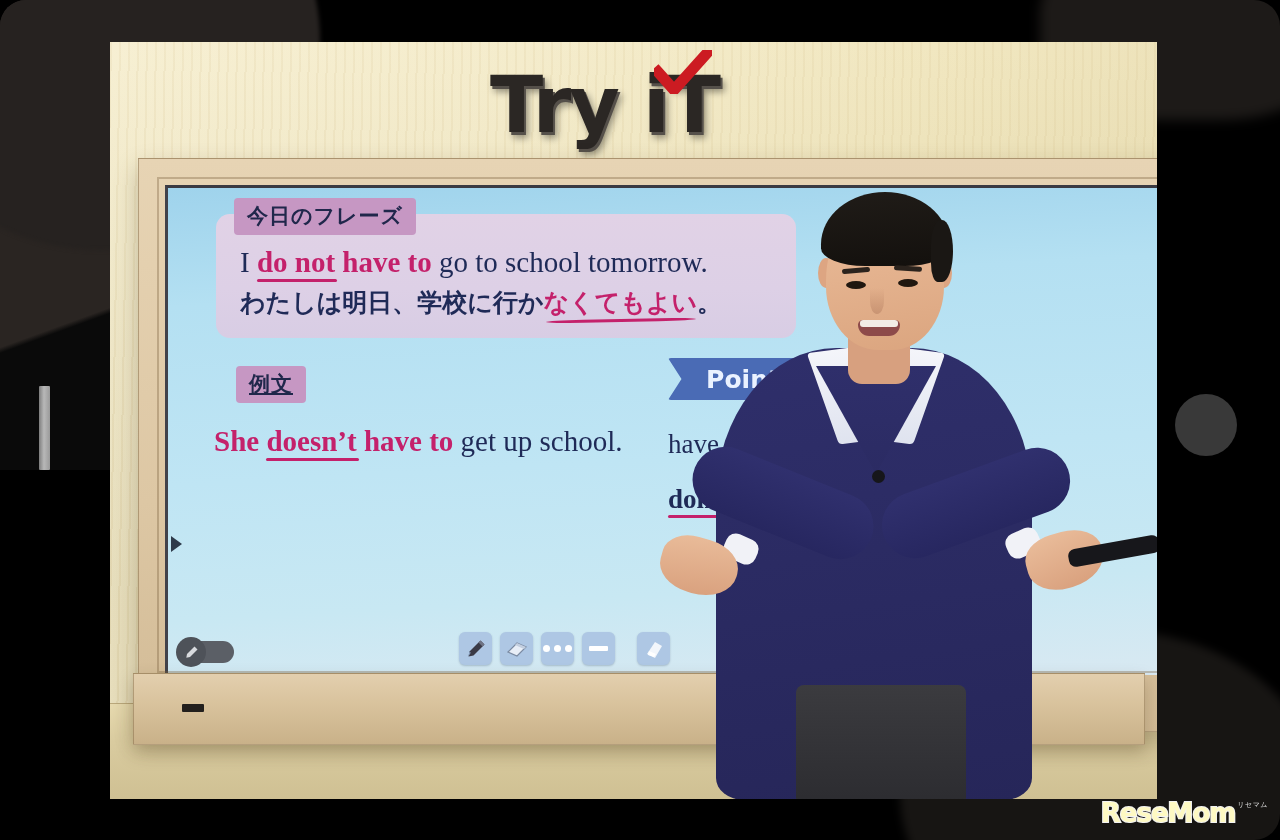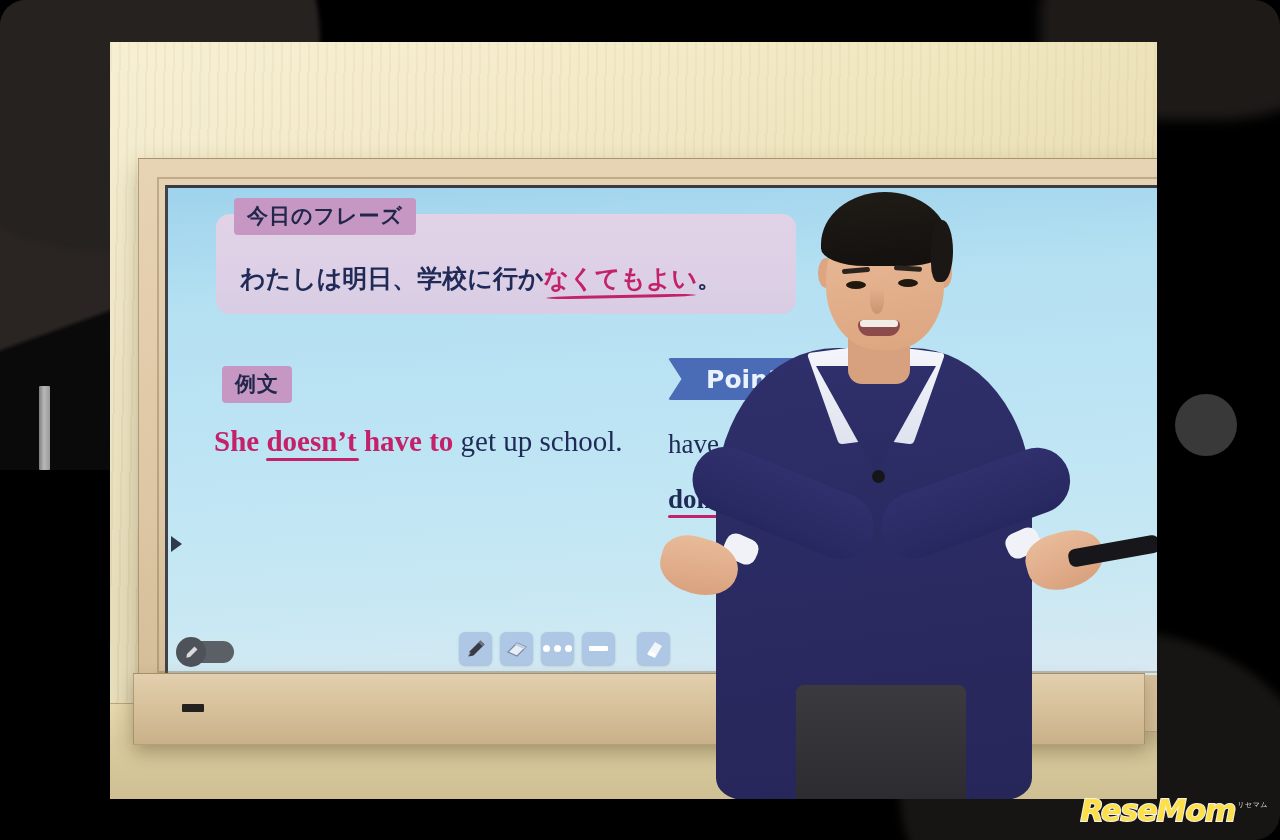--- a/index.html
+++ b/index.html
@@ -185,21 +185,21 @@
     white-space:nowrap;
     line-height:1.25;
   }
   .ja-line {
     font-family:"DejaVu Sans", sans-serif;
     font-weight:700;
     font-size:25px;
     color:#15182f;
     white-space:nowrap;
     line-height:1.35;
-    margin-top:18px;
+    margin-top:6px;
   }
   .pink { color:#c4216b; font-weight:700; }
   .navy { color:#1f2a57; }
   .ul-pink {
     position:relative;
     color:#c4216b; font-weight:700;
   }
   .ul-pink::after{
     content:""; position:absolute; left:0; right:-2px; bottom:-4px;
     height:3px; background:#c4216b; border-radius:2px;
@@ -208,21 +208,21 @@
   .ja-pink::after{
     content:""; position:absolute; left:2px; right:2px; bottom:-5px;
     height:3px;
     background:#c4216b;
     border-radius:50%/100%;
     transform:rotate(-1.2deg);
   }
 
   
   #example-block { position:absolute; left:46px; top:178px; width:560px; }
-  #tag-example { position:relative; display:inline-block; left:8px; top:0; }
+  #tag-example { position:relative; display:inline-block; left:22px; top:0;text-decoration:underline; }
   #example-block .en-line { margin-top:20px; }
 
   
   #point-block { position:absolute; left:500px; top:170px; width:300px; }
   #point-ribbon {
     position:relative;
     width:150px; height:42px;
     background:#4a6bb5;
     color:#eaf2ff;
     font-family:"DejaVu Sans", sans-serif;
@@ -353,26 +353,25 @@
 
   
   #watermark {
     position:absolute; right:12px; bottom:12px;
     display:flex; align-items:flex-end; gap:2px;
     user-select:none;
   }
   #watermark .wm-main {
     font-family:"DejaVu Sans", sans-serif;
     font-weight:700;
-    font-size:30px;
+    font-size:26px;
     letter-spacing:-1px;
-    color:#fde047;
+    color:#fef9c3;
     -webkit-text-stroke:2px #f2f2f2;
     paint-order:stroke fill;
-    font-style:italic;
   }
   #watermark .wm-sub {
     font-family:"DejaVu Sans", sans-serif;
     font-size:7px;
     color:#dcdcdc;
     margin-bottom:18px;
     letter-spacing:.5px;
   }
 </style>
 </head>
@@ -386,30 +385,39 @@
   <div class="vignette-br"></div>
 
   <div id="left-handle"></div>
   <div id="right-knob"></div>
 
   <div id="video">
 
     <div class="wall"></div>
     <div class="wall-floor"></div>
 
+    <div id="logo">
+      <div class="word">Try iT</div>
+      <svg class="check" viewBox="0 0 58 44">
+        <path d="M4 22 L20 40 L54 2" fill="none" stroke="#cc1b22" stroke-width="11" stroke-linecap="square"></path>
+      </svg>
+    </div>
 
     <div id="board-frame">
 
       <div id="screen">
 
         <div id="screen-next"></div>
 
         <div id="phrase-card">
           <div class="tag" id="tag-phrase">今日のフレーズ</div>
 
+          <div class="en-line">
+            <span class="navy">I </span><span class="ul-pink">do not</span><span class="navy"> </span><span class="pink">have to</span><span class="navy"> go to school tomorrow.</span>
+          </div>
 
           <div class="ja-line">
             <span class="navy">わたしは明日、学校に行か</span><span class="ja-pink">なくてもよい</span><span class="navy">。</span>
           </div>
         </div>
 
         <div id="example-block">
           <div class="tag" id="tag-example">例文</div>
 
           <div class="en-line">

